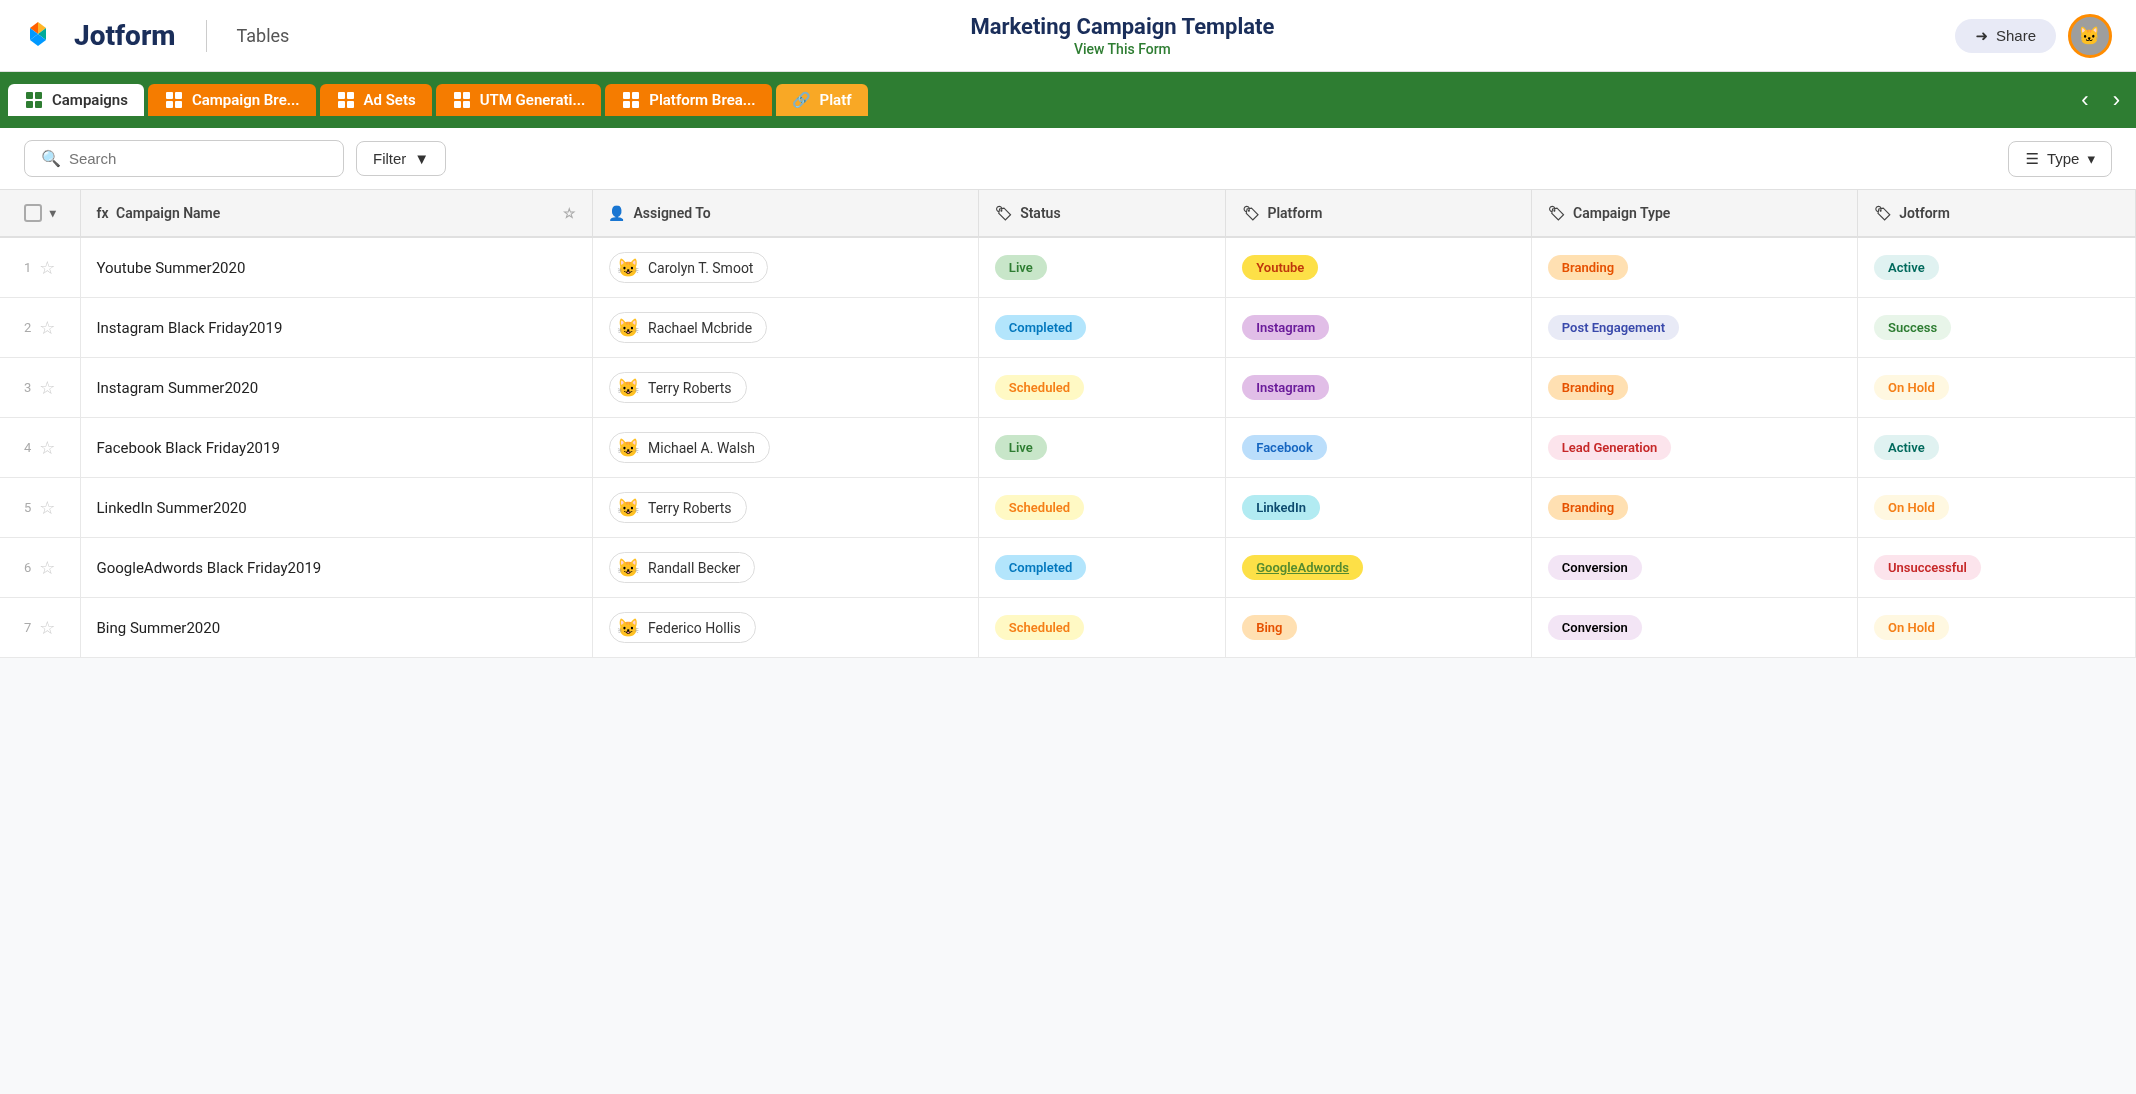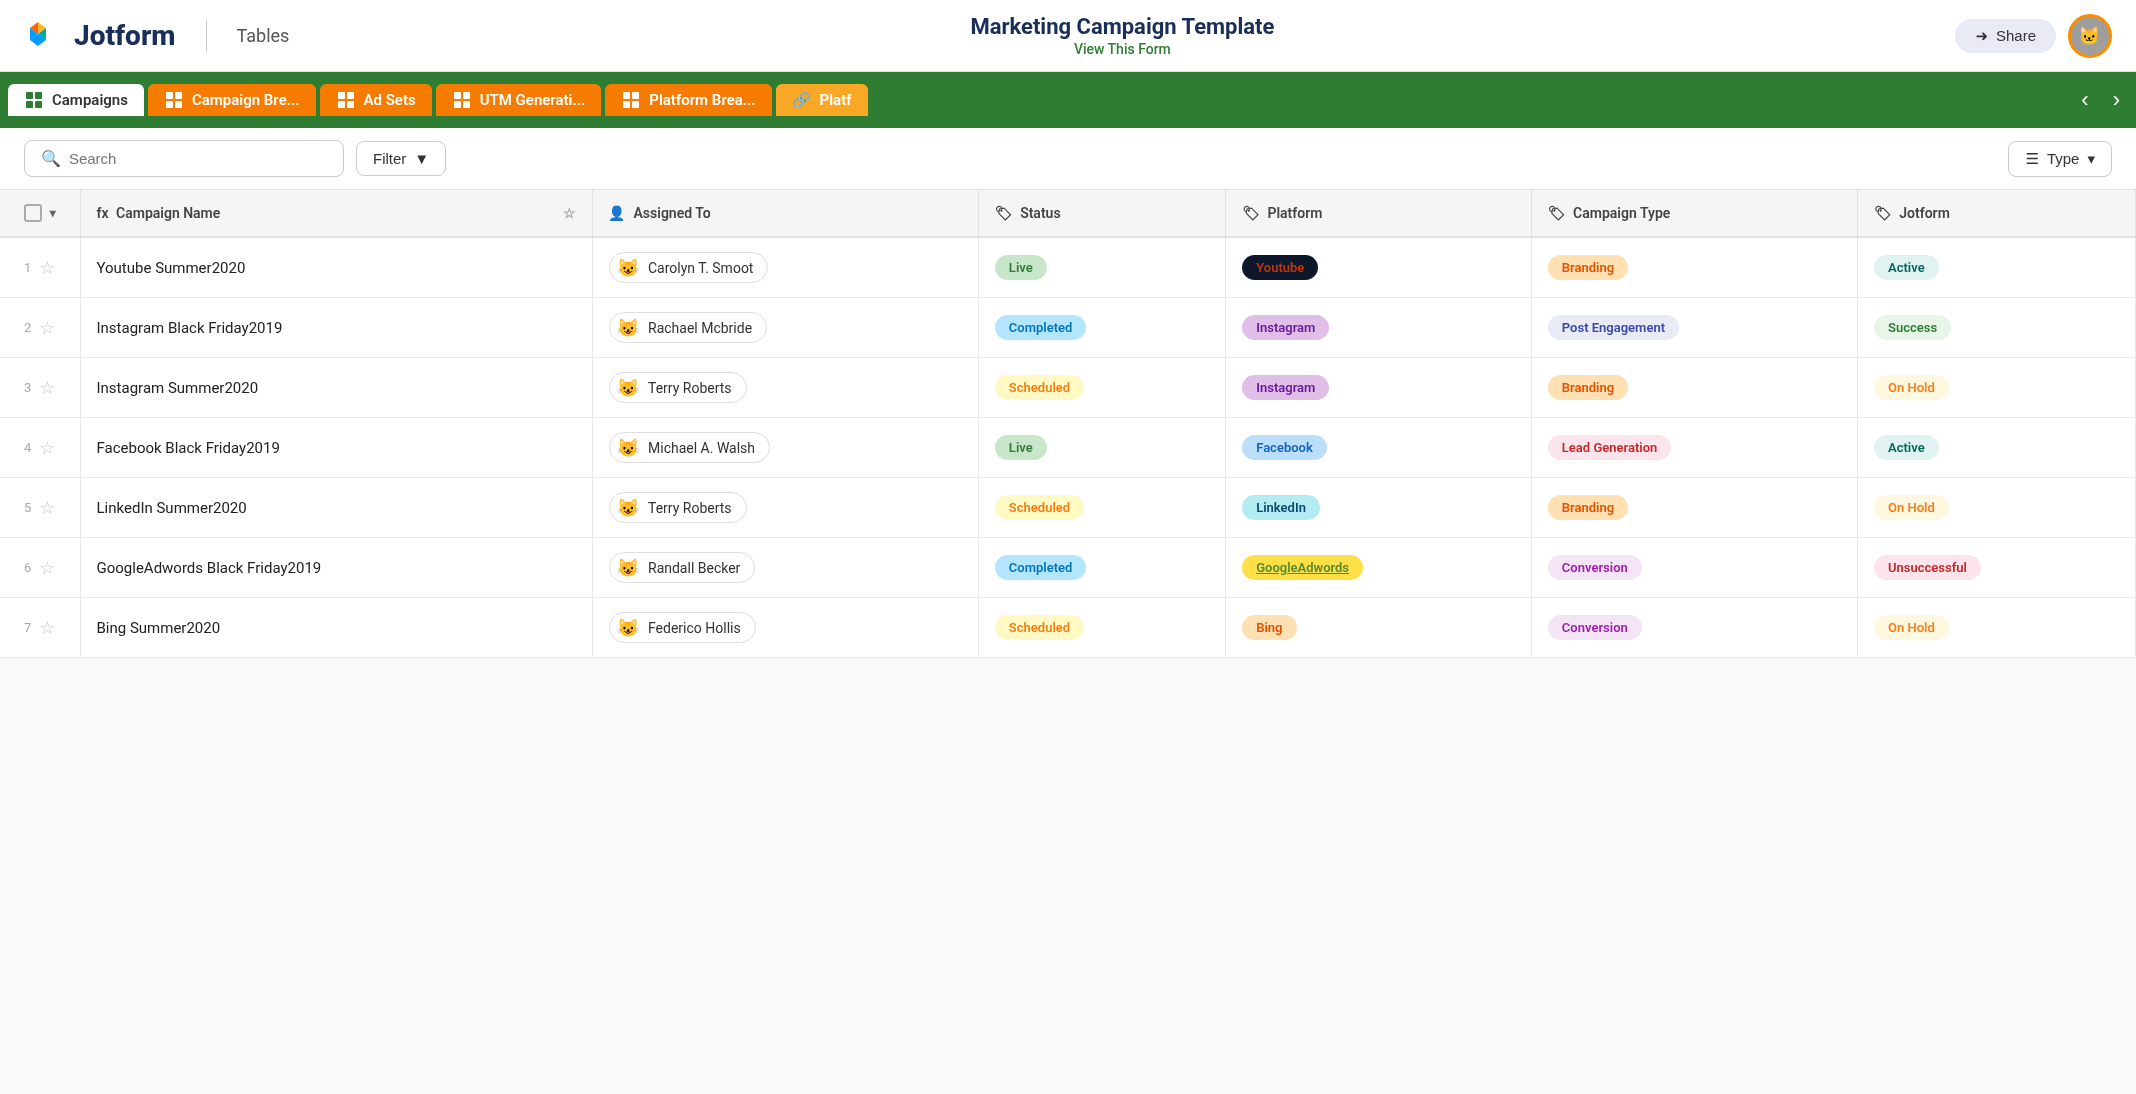--- a/index.html
+++ b/index.html
@@ -258,31 +258,31 @@
       padding: 5px 14px;
       border-radius: 20px;
       font-size: 13px;
       font-weight: 600;
       text-align: right;
     }
     .badge-live { background: #c8e6c9; color: #2e7d32; }
     .badge-completed { background: #b3e5fc; color: #0277bd; }
     .badge-scheduled { background: #fff9c4; color: #f57f17; }
 
-    .badge-youtube { background: #0f172a; color: #bf360c; }
+    .badge-youtube { background: #fde047; color: #bf360c; }
     .badge-instagram { background: #e1bee7; color: #6a1b9a; }
     .badge-facebook { background: #bbdefb; color: #1565c0; }
     .badge-linkedin { background: #b2ebf2; color: #0c4a6e; }
     .badge-googleadwords { background: #fde047; color: #558b2f; text-decoration: underline; }
     .badge-bing { background: #ffe0b2; color: #e65100; }
 
     .badge-branding { background: #ffe0b2; color: #e65100; }
     .badge-post-engagement { background: #e8eaf6; color: #3949ab; }
     .badge-lead-generation { background: #fce4ec; color: #c62828; }
-    .badge-conversion { background: #f3e5f5; color: #a21caf; }
+    .badge-conversion { background: #f3e5f5; color: #000000; }
 
     .badge-active { background: #e0f2f1; color: #00695c; }
     .badge-success { background: #e8f5e9; color: #2e7d32; }
     .badge-onhold { background: #fff8e1; color: #f57f17; }
     .badge-unsuccessful { background: #fce4ec; color: #c62828; }
 
     .assignee-pill {
       display: inline-flex;
       align-items: center;
       gap: 8px;

